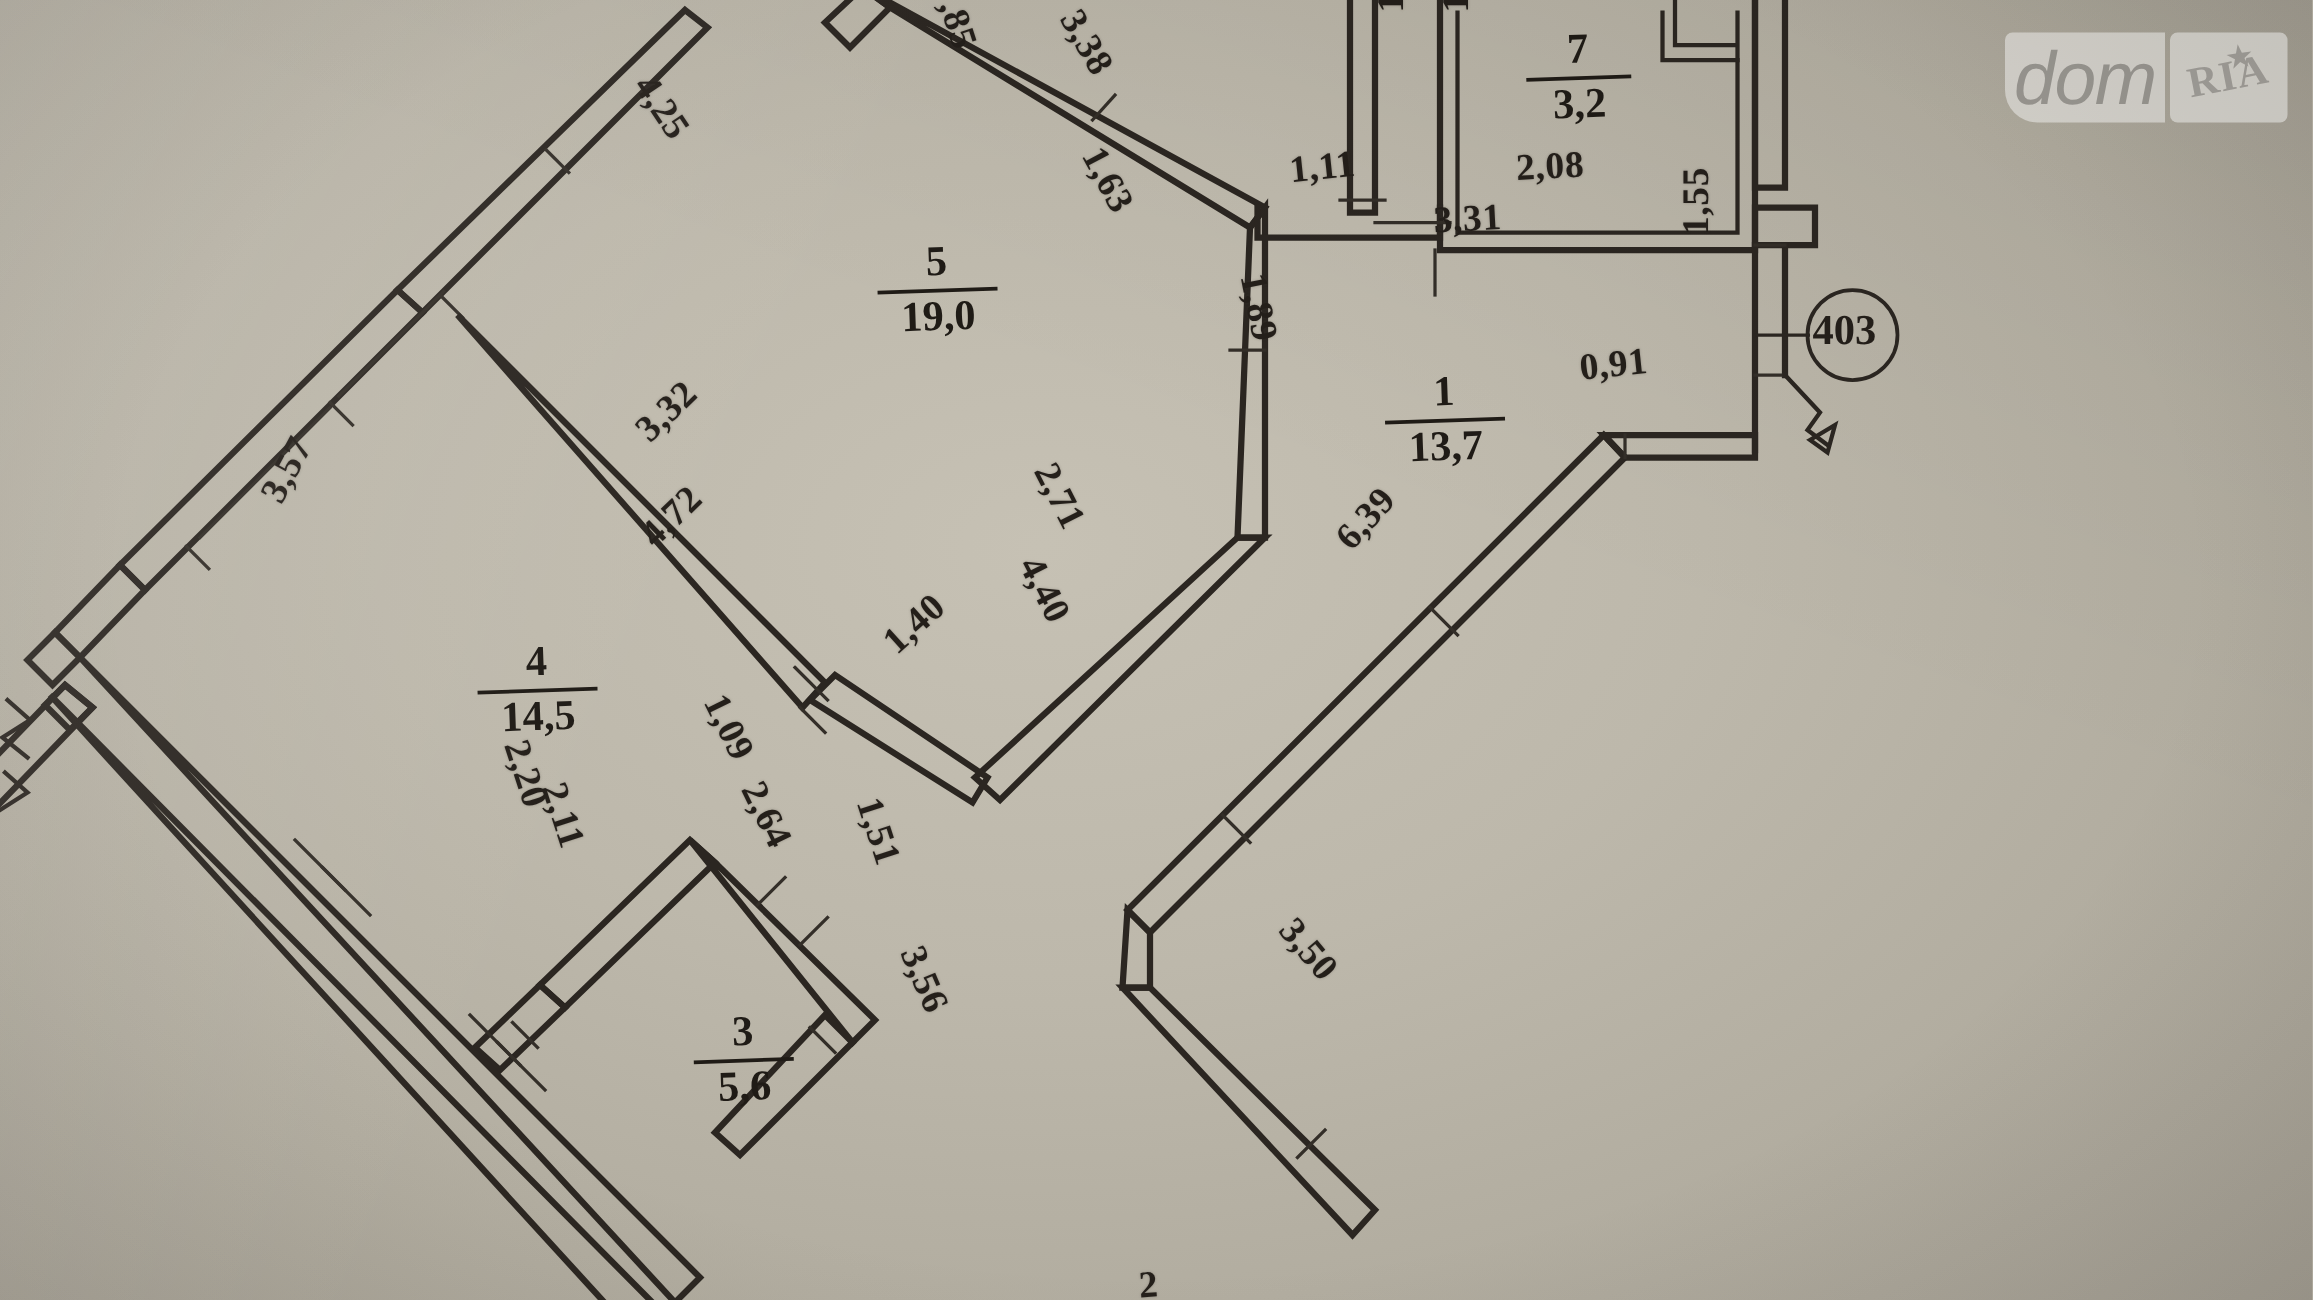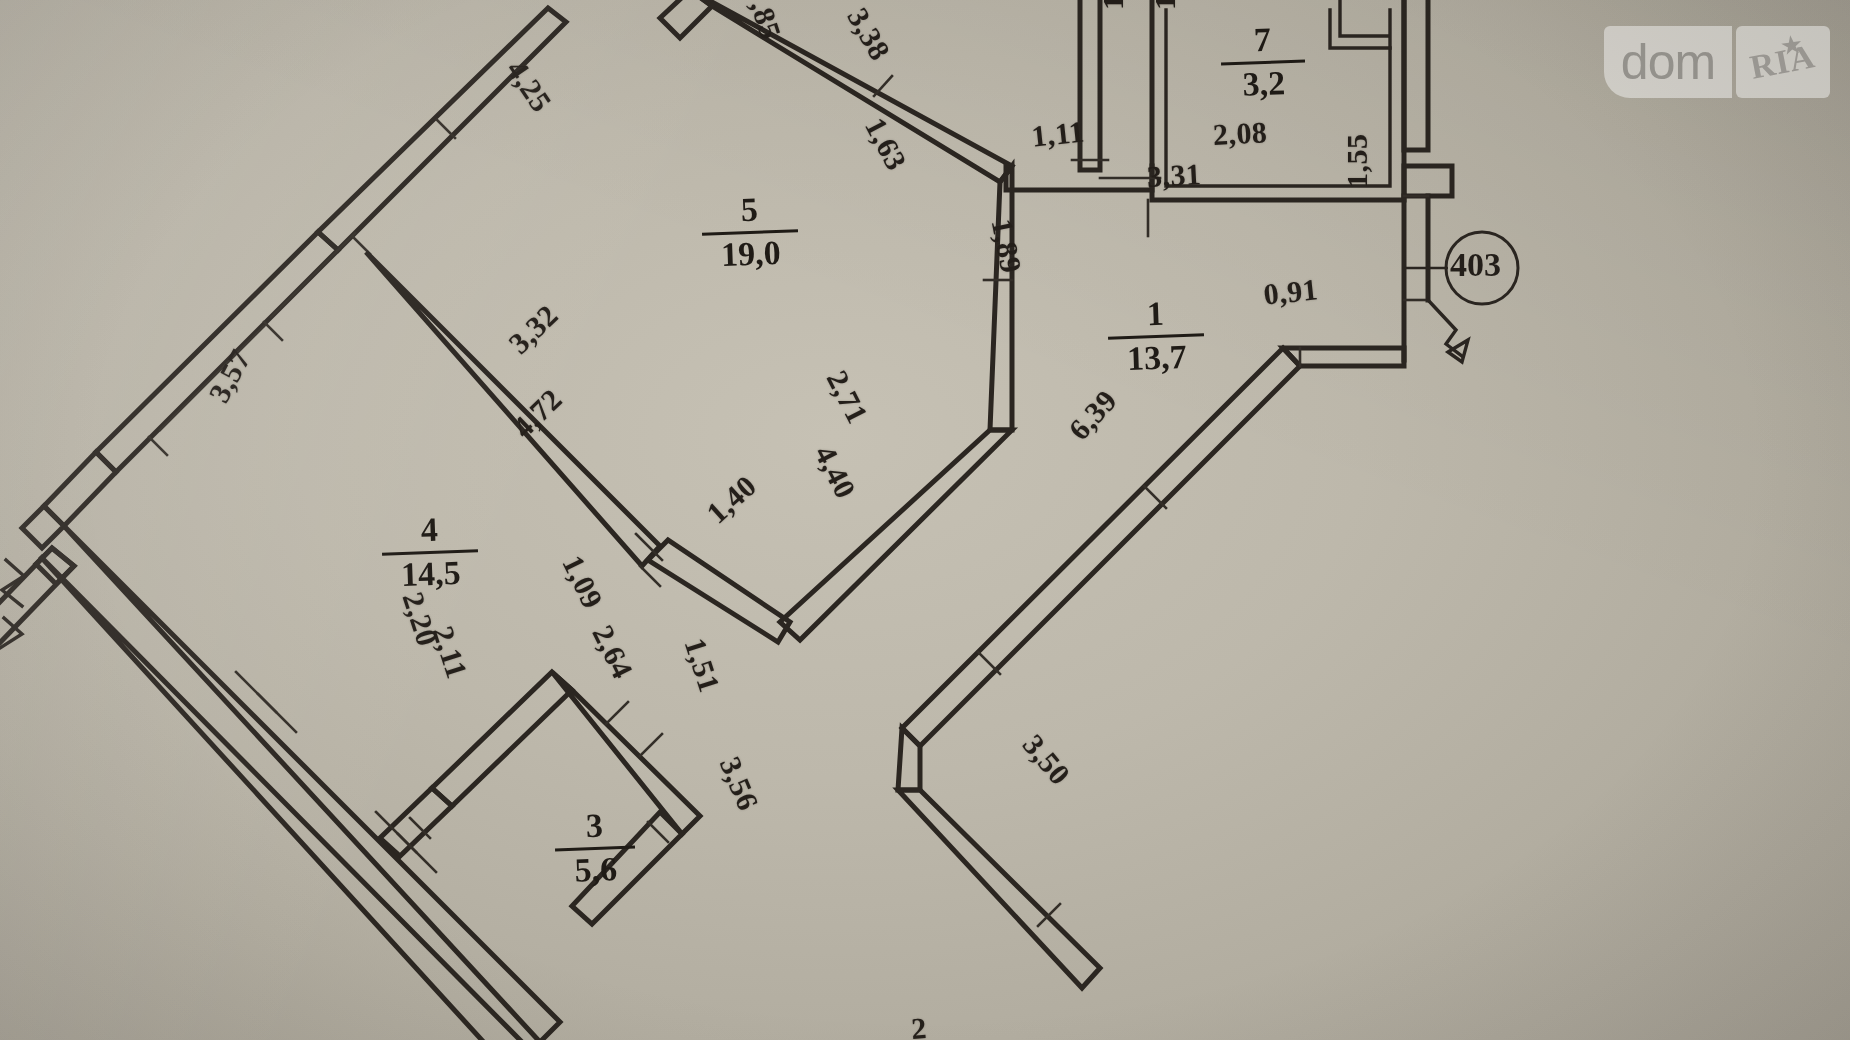--- a/index.html
+++ b/index.html
@@ -48,22 +48,22 @@
   #wm{
     position:absolute;right:20px;top:26px;display:flex;align-items:stretch;
     height:72px;opacity:.62;filter:saturate(.15);
   }
   #wm .cell{
     background:rgba(246,244,238,.80);display:flex;align-items:center;justify-content:center;
   }
   #wm .c1{width:128px;border-top-left-radius:6px;border-bottom-left-radius:26px;}
   #wm .c2{width:94px;margin-left:4px;border-radius:6px;position:relative;}
   #wm .domtext{
-    font-family:"Liberation Sans", sans-serif;font-size:50px;color:#8d887c;
-    letter-spacing:-1px;font-weight:400;
+    font-family:"Liberation Sans", sans-serif;font-size:60px;color:#8d887c;
+    letter-spacing:-1px;font-weight:400;font-style:italic;
   }
   #wm .riatext{
     font-family:"Liberation Serif", serif;font-size:34px;color:#9a958a;font-weight:700;
     transform:rotate(-11deg);letter-spacing:1px;
   }
   #wm .star{
     position:absolute;left:44px;top:4px;color:#9a958a;font-size:26px;transform:rotate(-8deg);
   }
 </style>
 </head>

